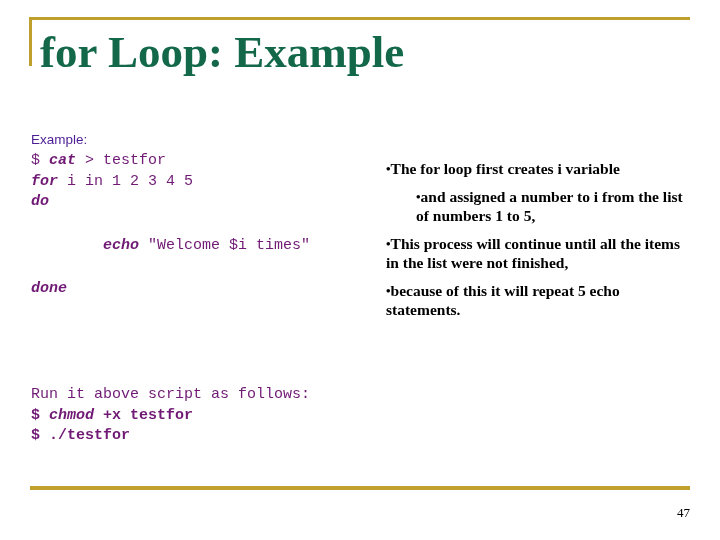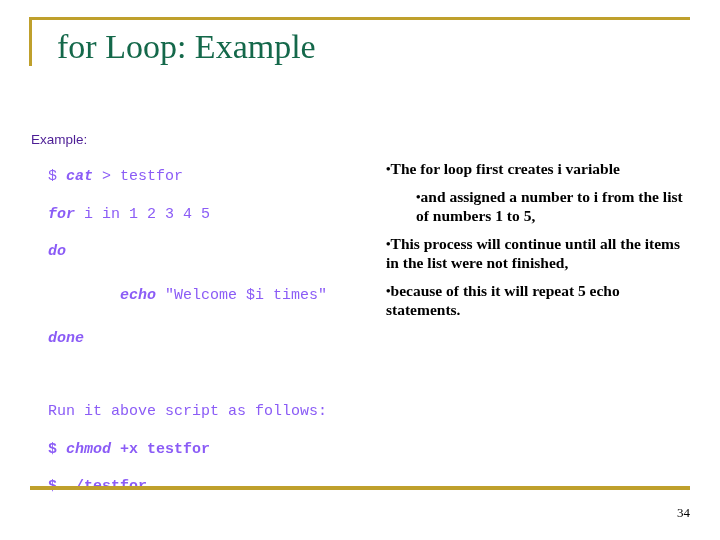--- a/index.html
+++ b/index.html
@@ -29,26 +29,26 @@
   #title-block .left-rule {
     position: absolute;
     left: 0px;
     top: 0px;
     width: 3px;
     height: 46px;
     background: #BFA02C;
   }
   #page-title {
     position: absolute;
-    left: 28px;
+    left: 11px;
     top: 9px;
     margin: 0;
     font-family: "Liberation Serif", serif;
-    font-size: 34px;
-    font-weight: normal;
+    font-size: 45px;
+    font-weight: bold;
     color: #14684A;
     letter-spacing: 0px;
     white-space: nowrap;
     line-height: 1.05;
   }
 
   
   #code-column {
     position: absolute;
     left: 31px;
@@ -60,23 +60,23 @@
     font-size: 13.5px;
     line-height: 20px;
     color: #4c1d95;
     margin: 0 0 1px 0;
     white-space: nowrap;
   }
   .code-line {
     font-family: "Liberation Mono", monospace;
     font-size: 15px;
     line-height: 20.5px;
-    color: #8b5cf6;
+    color: #701a75;
     white-space: pre;
-    margin: 17px;
+    margin: 0;
   }
   .kw {               
     font-weight: bold;
     font-style: italic;
   }
   .bd {               
     font-weight: bold;
   }
   .code-line.spacer-before { margin-top: 23px; }
 
@@ -170,13 +170,13 @@
 
   <p class="note indent-1"><span class="bullet">•</span><span>and assigned a number to i from the list of numbers 1 to 5,</span></p>
 
 
   <p class="note"><span class="bullet">•</span><span>This process will continue until all the items in the list were not finished,</span></p>
 
   <p class="note"><span class="bullet">•</span><span>because of this it will repeat 5 echo statements.</span></p>
 </div>
 
 <div id="footer-rule"></div>
-<div id="page-number">34</div>
+<div id="page-number">47</div>
 
 </body></html>

